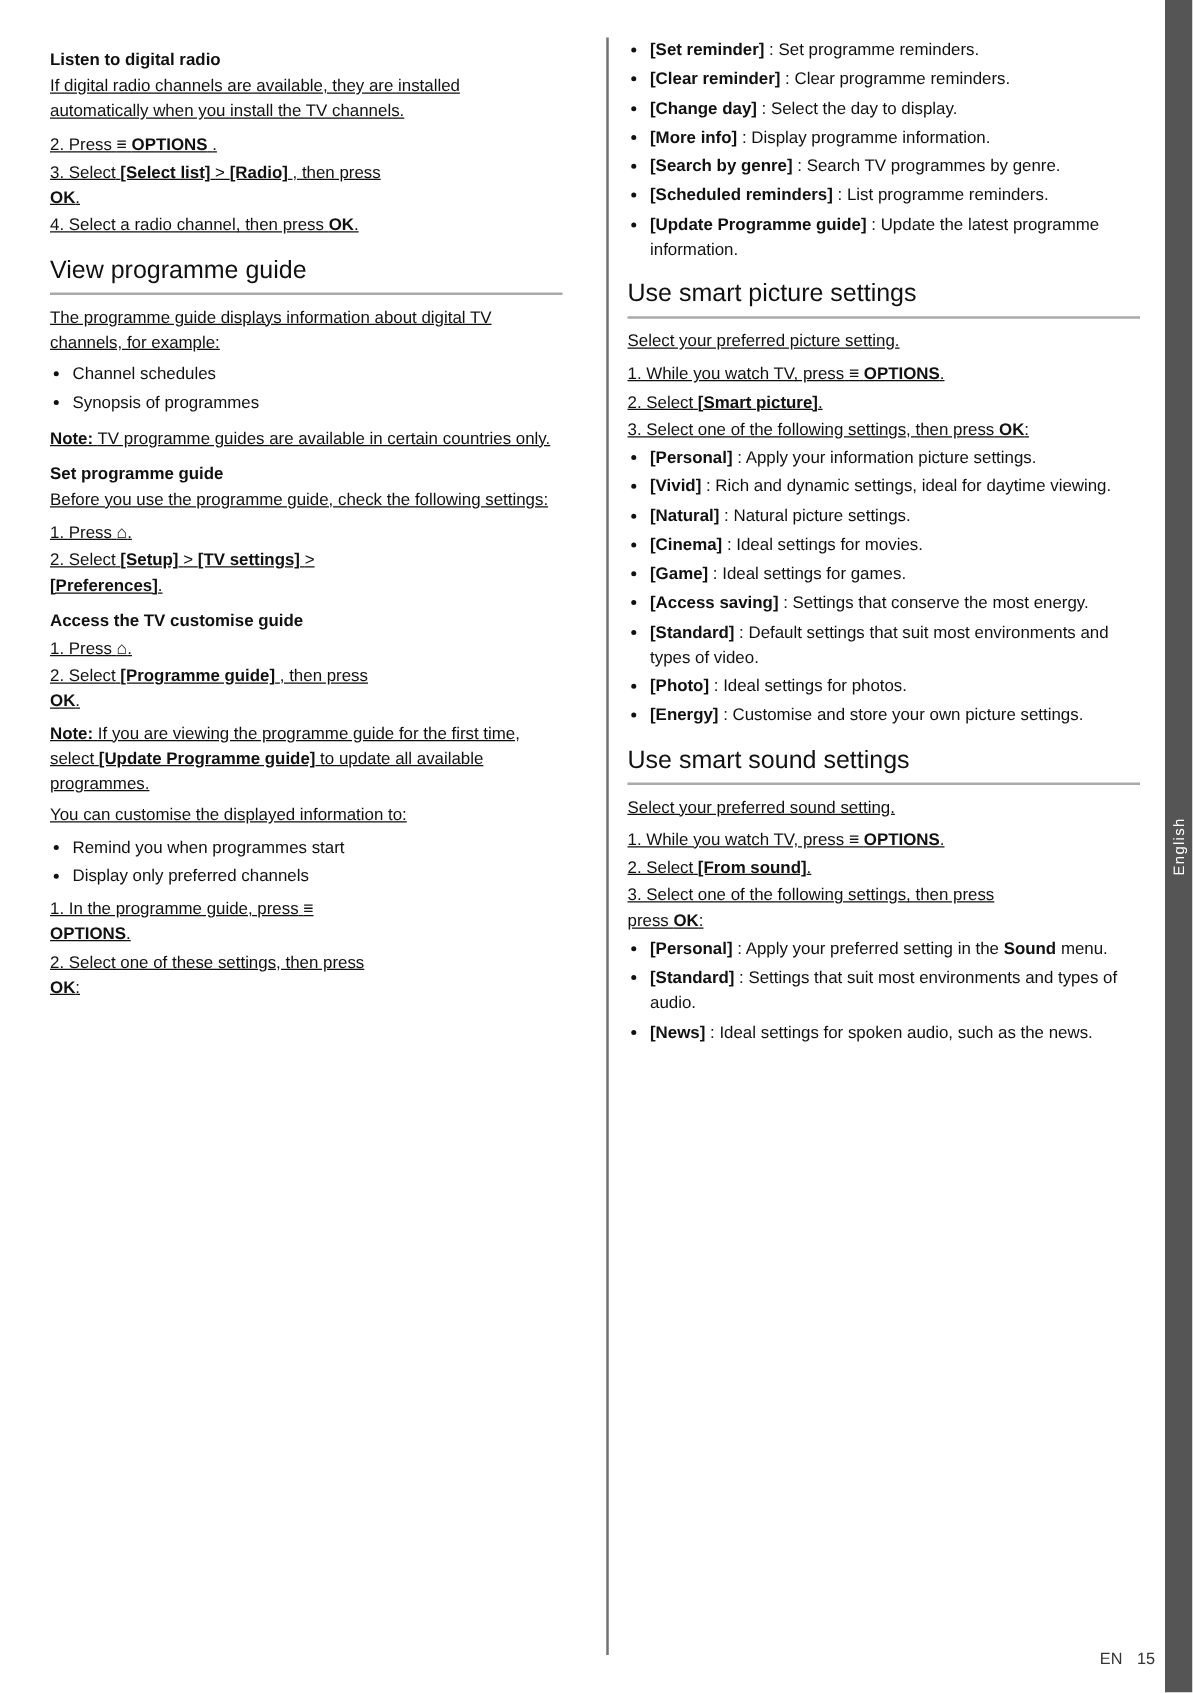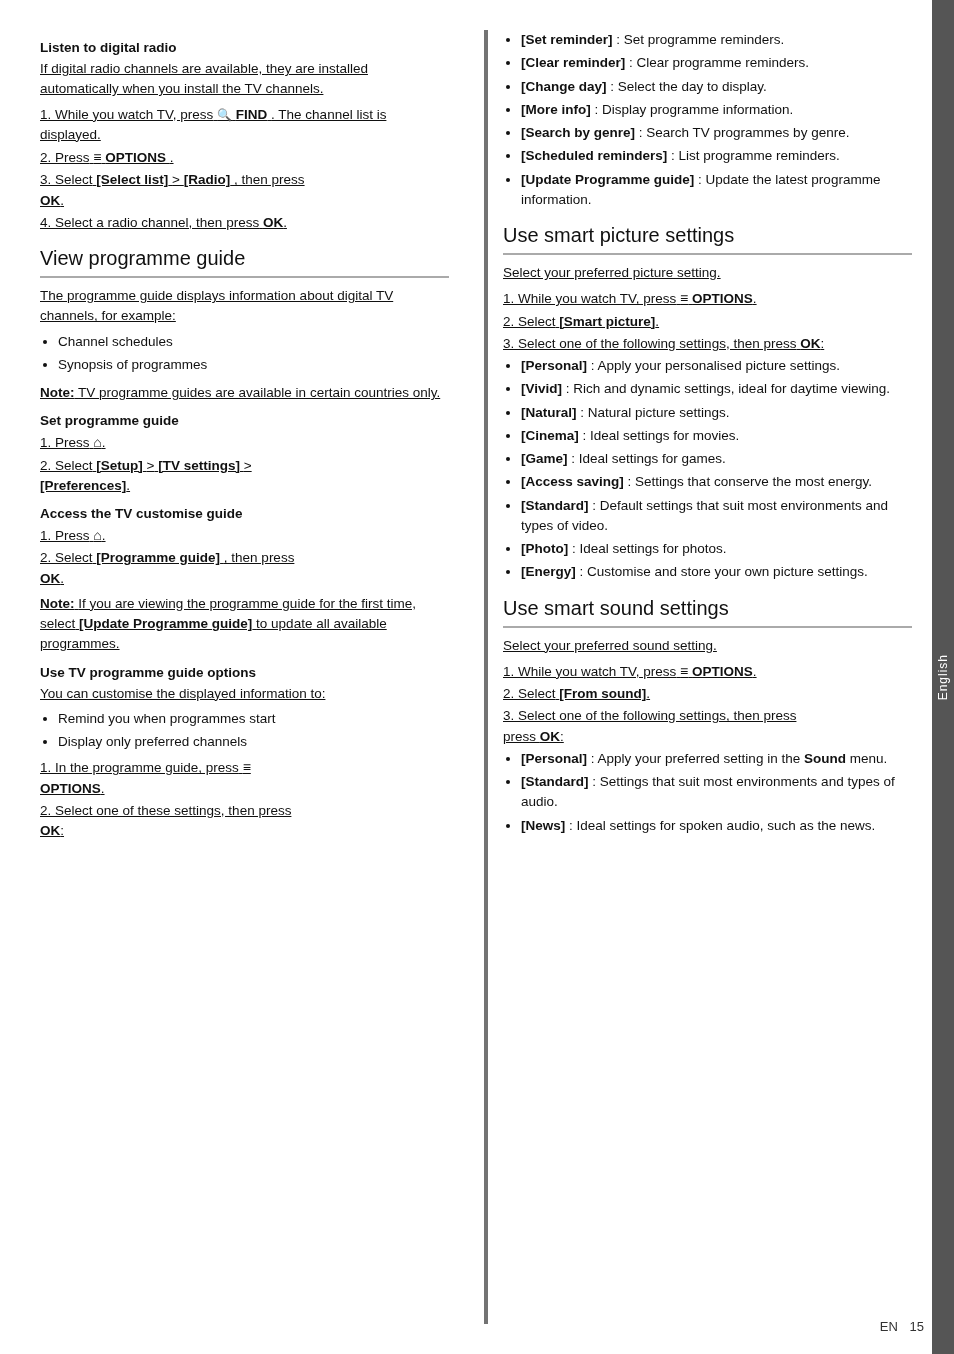--- a/index.html
+++ b/index.html
@@ -23,21 +23,21 @@
       padding: 30px 20px 30px 40px;
       gap: 20px;
     }
     .left-col {
       flex: 1;
       padding-right: 15px;
     }
     .right-col {
       flex: 1;
       padding-left: 15px;
-      border-left: 4px solid #737373;
+      border-left: 2px solid #737373;
     }
     .side-tab {
       width: 22px;
       background: #555;
       display: flex;
       align-items: center;
       justify-content: center;
     }
     .side-tab-label {
       color: #fff;
@@ -102,26 +102,20 @@
 <body>
 
 <div class="page-container">
   <div class="main-content">
 
     <div class="left-col">
 
       <h3 class="subsection-title">Listen to digital radio</h3>
       <p>If digital radio channels are available, they are installed automatically when you install the TV channels.</p>
       <p class="num-line">
-        <span>1. While you watch TV, press</span>
-        <span class="find-icon"></span>
-        <span class="bold">FIND</span>
-        <span>. The channel list is displayed.</span>
-      </p>
-      <p class="num-line">
         <span>2. Press</span>
         <span class="options-icon"></span>
         <span class="bold">OPTIONS</span>
         <span>.</span>
       </p>
       <p class="num-line">
         <span>3. Select</span>
         <span class="bold">[Select list]</span>
         <span>&gt;</span>
         <span class="bold">[Radio]</span>
@@ -139,20 +133,21 @@
       <ul>
         <li>Channel schedules</li>
         <li>Synopsis of programmes</li>
       </ul>
       <p style="margin-top:8px;">
         <span class="bold">Note:</span>
         <span> TV programme guides are available in certain countries only.</span>
       </p>
 
       <h3 class="subsection-title">Set programme guide</h3>
+      <p>Before you use the programme guide, check the following settings:</p>
       <p class="num-line">
         <span>1. Press</span>
         <span class="home-icon"></span>.
       </p>
       <p class="num-line">
         <span>2. Select</span>
         <span class="bold">[Setup]</span>
         <span>&gt;</span>
         <span class="bold">[TV settings]</span>
         <span>&gt;</span>
@@ -172,21 +167,20 @@
         <br>
         <span class="bold">OK</span><span>.</span>
       </p>
       <p style="margin-top:5px;">
         <span class="bold">Note:</span>
         <span> If you are viewing the programme guide for the first time, select</span>
         <span class="bold">[Update Programme guide]</span>
         <span> to update all available programmes.</span>
       </p>
 
-      <h3 class="subsection-title">Use TV programme guide options</h3>
       <p>You can customise the displayed information to:</p>
       <ul>
         <li>Remind you when programmes start</li>
         <li>Display only preferred channels</li>
       </ul>
       <p class="num-line">
         <span>1. In the programme guide, press</span>
         <span class="options-icon"></span>
         <br>
         <span class="bold">OPTIONS</span><span>.</span>
@@ -242,21 +236,21 @@
         <span>2. Select</span>
         <span class="bold">[Smart picture]</span><span>.</span>
       </p>
       <p class="num-line">
         <span>3. Select one of the following settings, then press</span>
         <span class="bold">OK</span><span>:</span>
       </p>
       <ul>
         <li>
           <span class="bold">[Personal]</span>
-          <span>: Apply your personalised picture settings.</span>
+          <span>: Apply your information picture settings.</span>
         </li>
         <li>
           <span class="bold">[Vivid]</span>
           <span>: Rich and dynamic settings, ideal for daytime viewing.</span>
         </li>
         <li>
           <span class="bold">[Natural]</span>
           <span>: Natural picture settings.</span>
         </li>
         <li>

